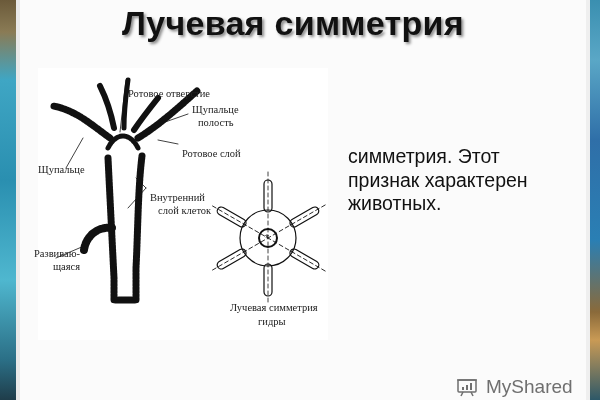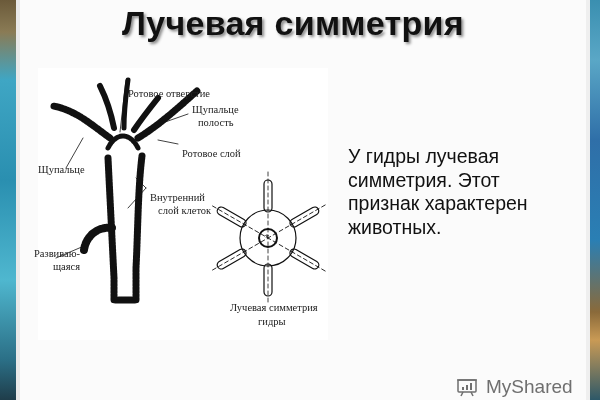--- a/index.html
+++ b/index.html
@@ -120,21 +120,20 @@
   <div class="lbl" style="left:0px; top:96px;">Щупальце</div>
   <div class="lbl" style="left:112px; top:124px;">Внутренний</div>
   <div class="lbl" style="left:112px; top:137px;margin-left:8px;">слой клеток</div>
   <div class="lbl" style="left:-4px; top:180px;">Развиваю-</div>
   <div class="lbl" style="left:2px; top:193px;padding-left:13px;">щаяся</div>
   <div class="lbl" style="left:192px; top:234px;">Лучевая симметрия</div>
   <div class="lbl" style="left:220px; top:248px;">гидры</div>
 </div>
 
 <div class="body-text">
-  <div>У гидры лучевая</div>
   <div>симметрия. Этот</div>
   <div>признак характерен</div>
   <div>животных.</div>
 </div>
 
 <div class="brand">
   <svg width="22" height="20" viewBox="0 0 22 20">
     <g fill="none" stroke="#6f6f6f" stroke-width="1.5">
       <rect x="2" y="3" width="18" height="12" rx="1"></rect>
       <line x1="1" y1="3" x2="21" y2="3"></line>

